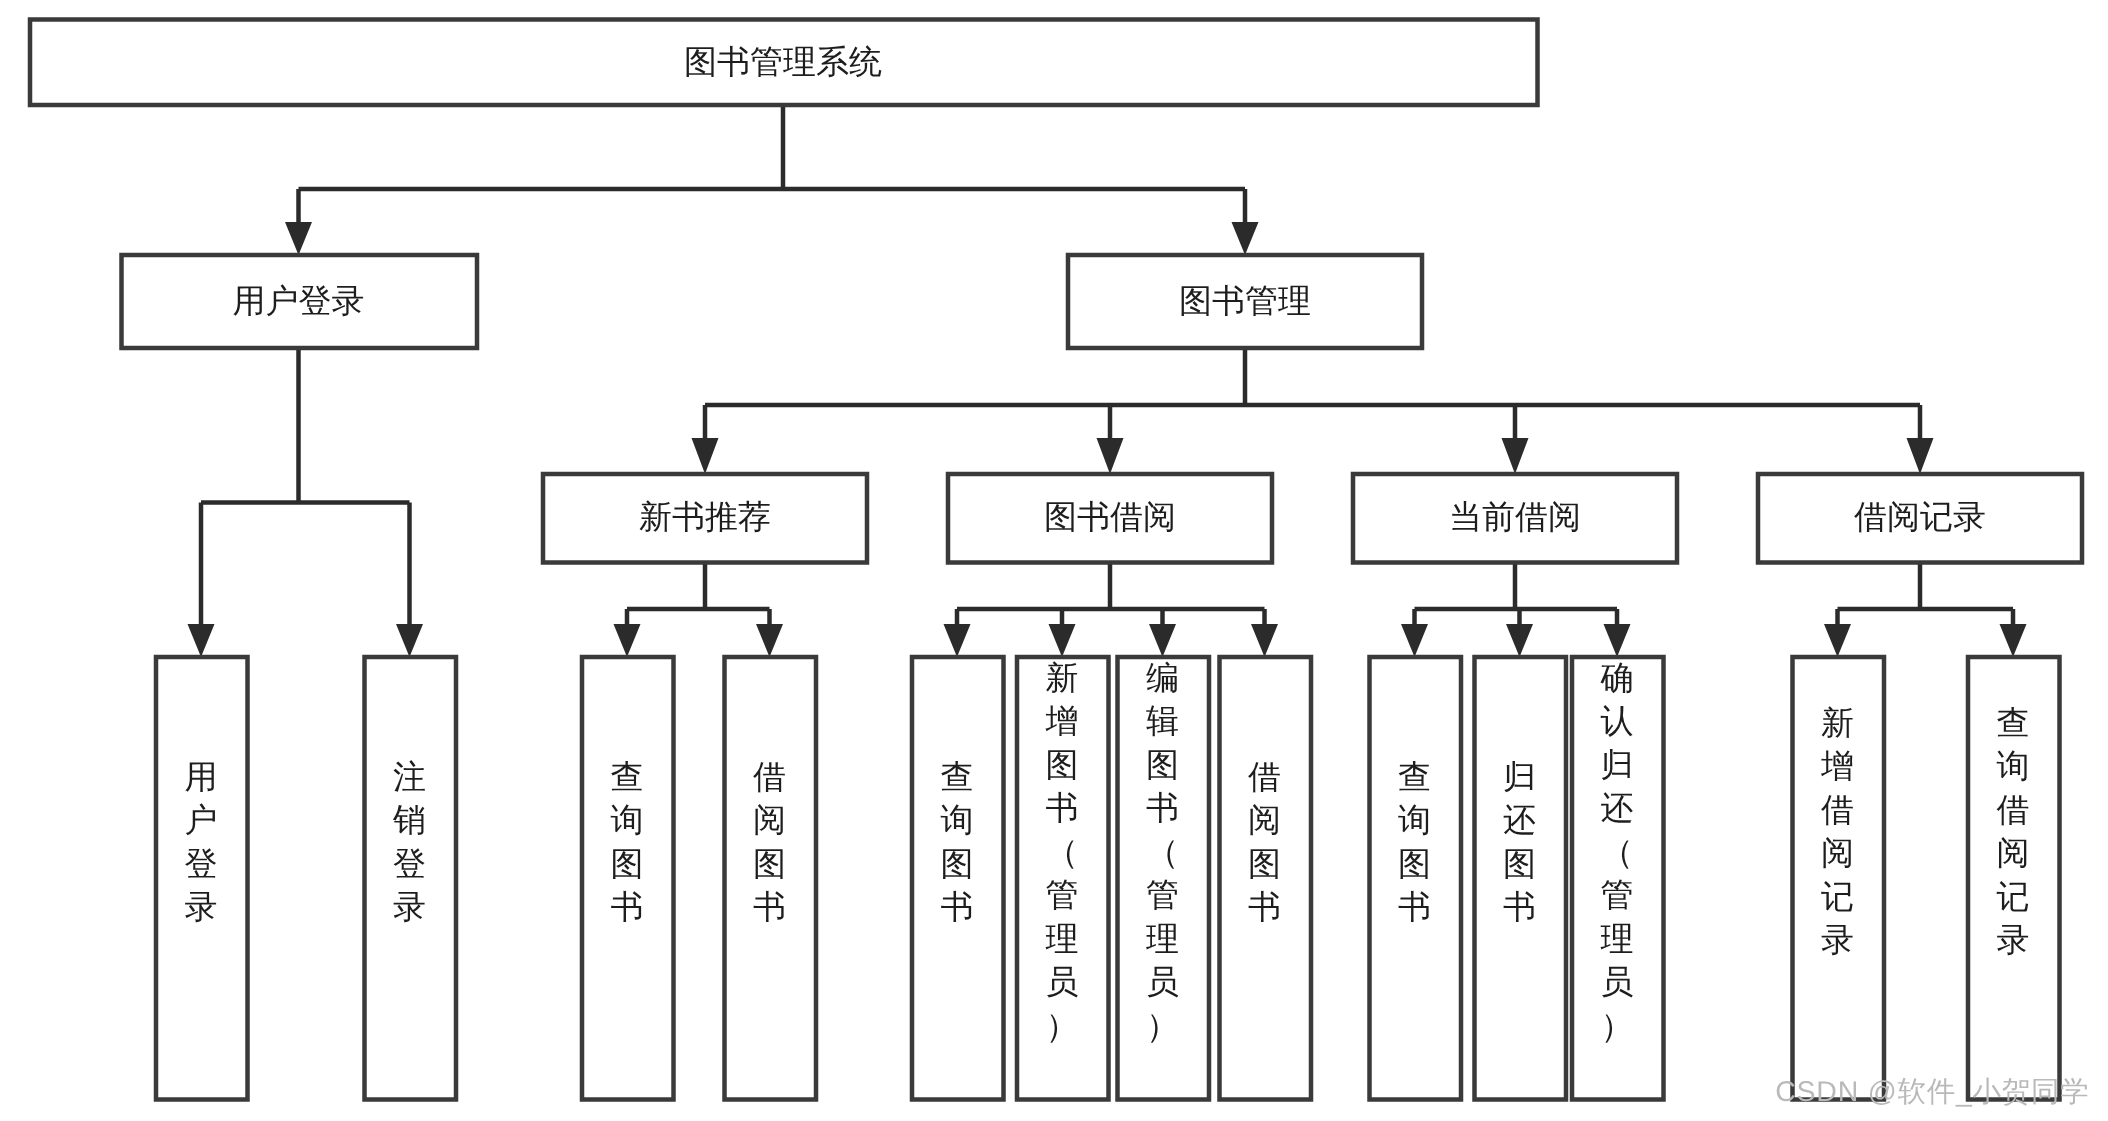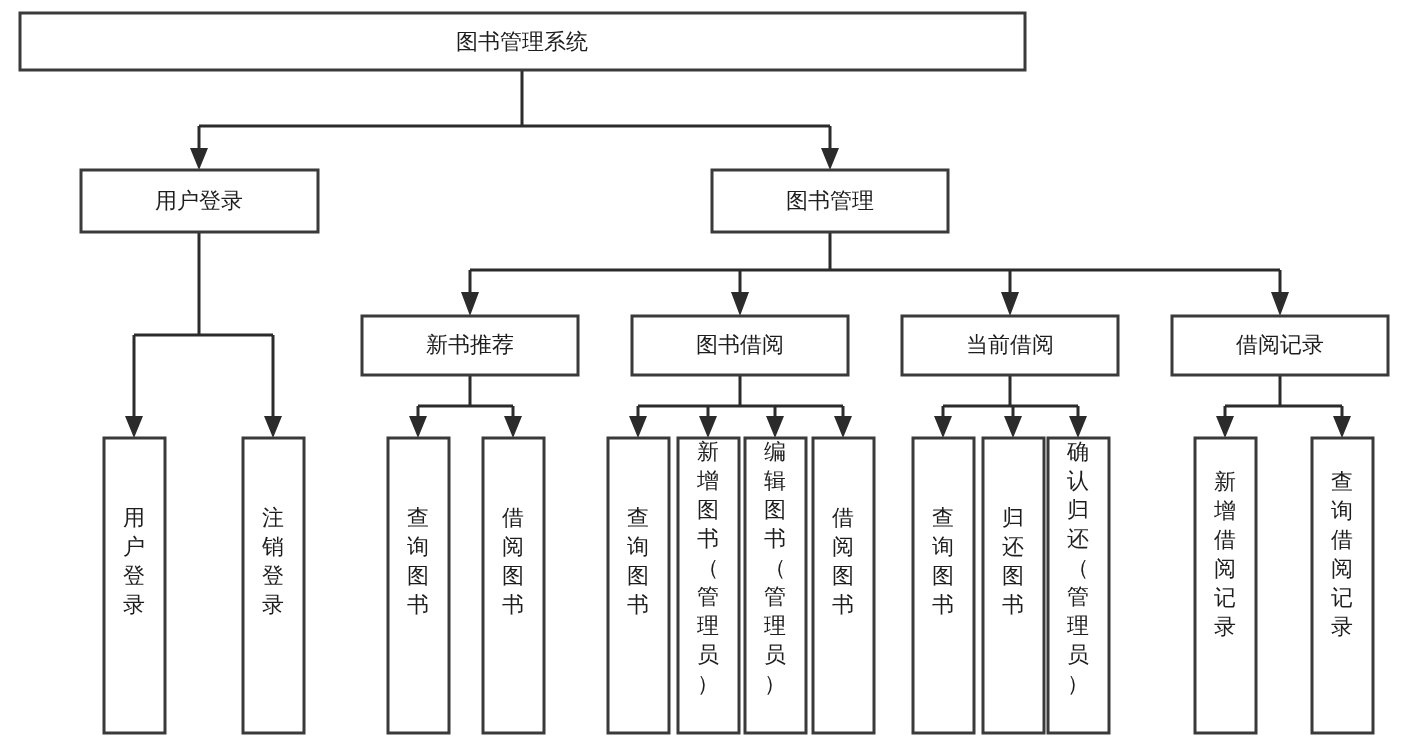--- a/index.html
+++ b/index.html
@@ -231,13 +231,14 @@
       <rect class="node-box" x="1195" y="438" width="61" height="295"></rect>
       <text class="node-label-v" x="1225" y="489"><tspan x="1225" y="489">新</tspan><tspan x="1225" y="518">增</tspan><tspan x="1225" y="547">借</tspan><tspan x="1225" y="576">阅</tspan><tspan x="1225" y="605">记</tspan><tspan x="1225" y="634">录</tspan></text>
     </g>
     <g>
       <rect class="node-box" x="1312" y="438" width="61" height="295"></rect>
       <text class="node-label-v" x="1342" y="489"><tspan x="1342" y="489">查</tspan><tspan x="1342" y="518">询</tspan><tspan x="1342" y="547">借</tspan><tspan x="1342" y="576">阅</tspan><tspan x="1342" y="605">记</tspan><tspan x="1342" y="634">录</tspan></text>
     </g>
 
   </svg>
 
+  <div class="watermark">CSDN @软件_小贺同学</div>
 </div>
 
 </body></html>

